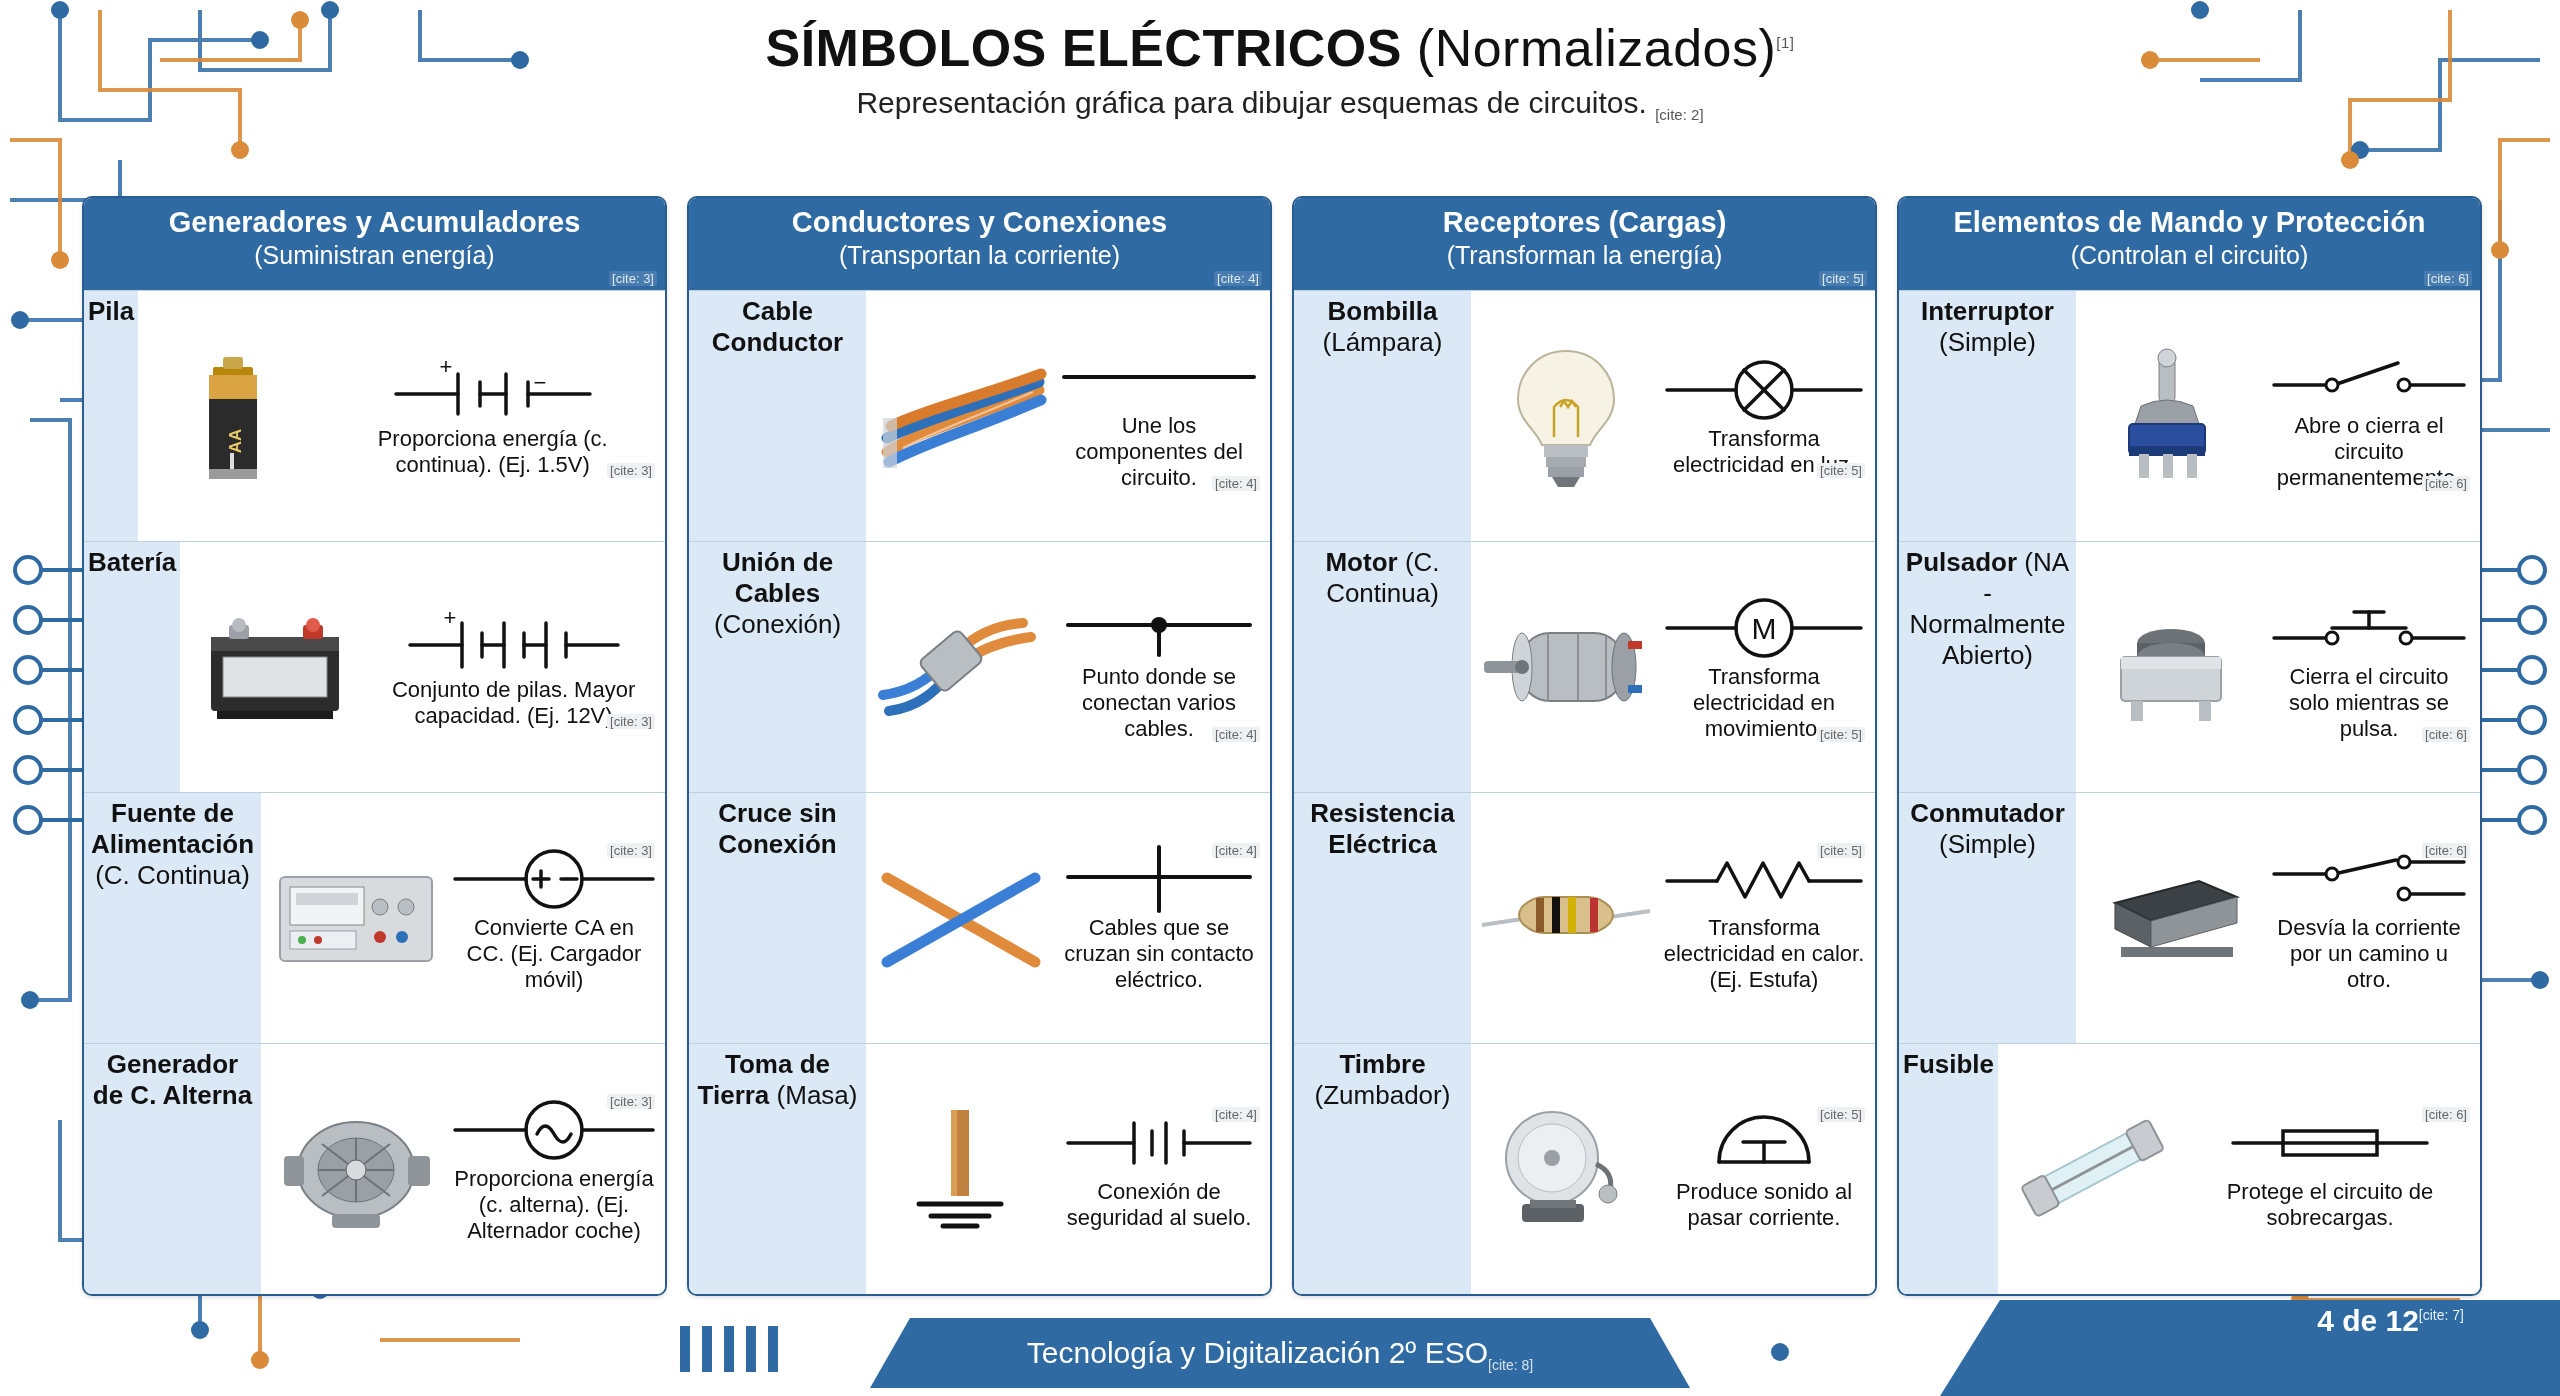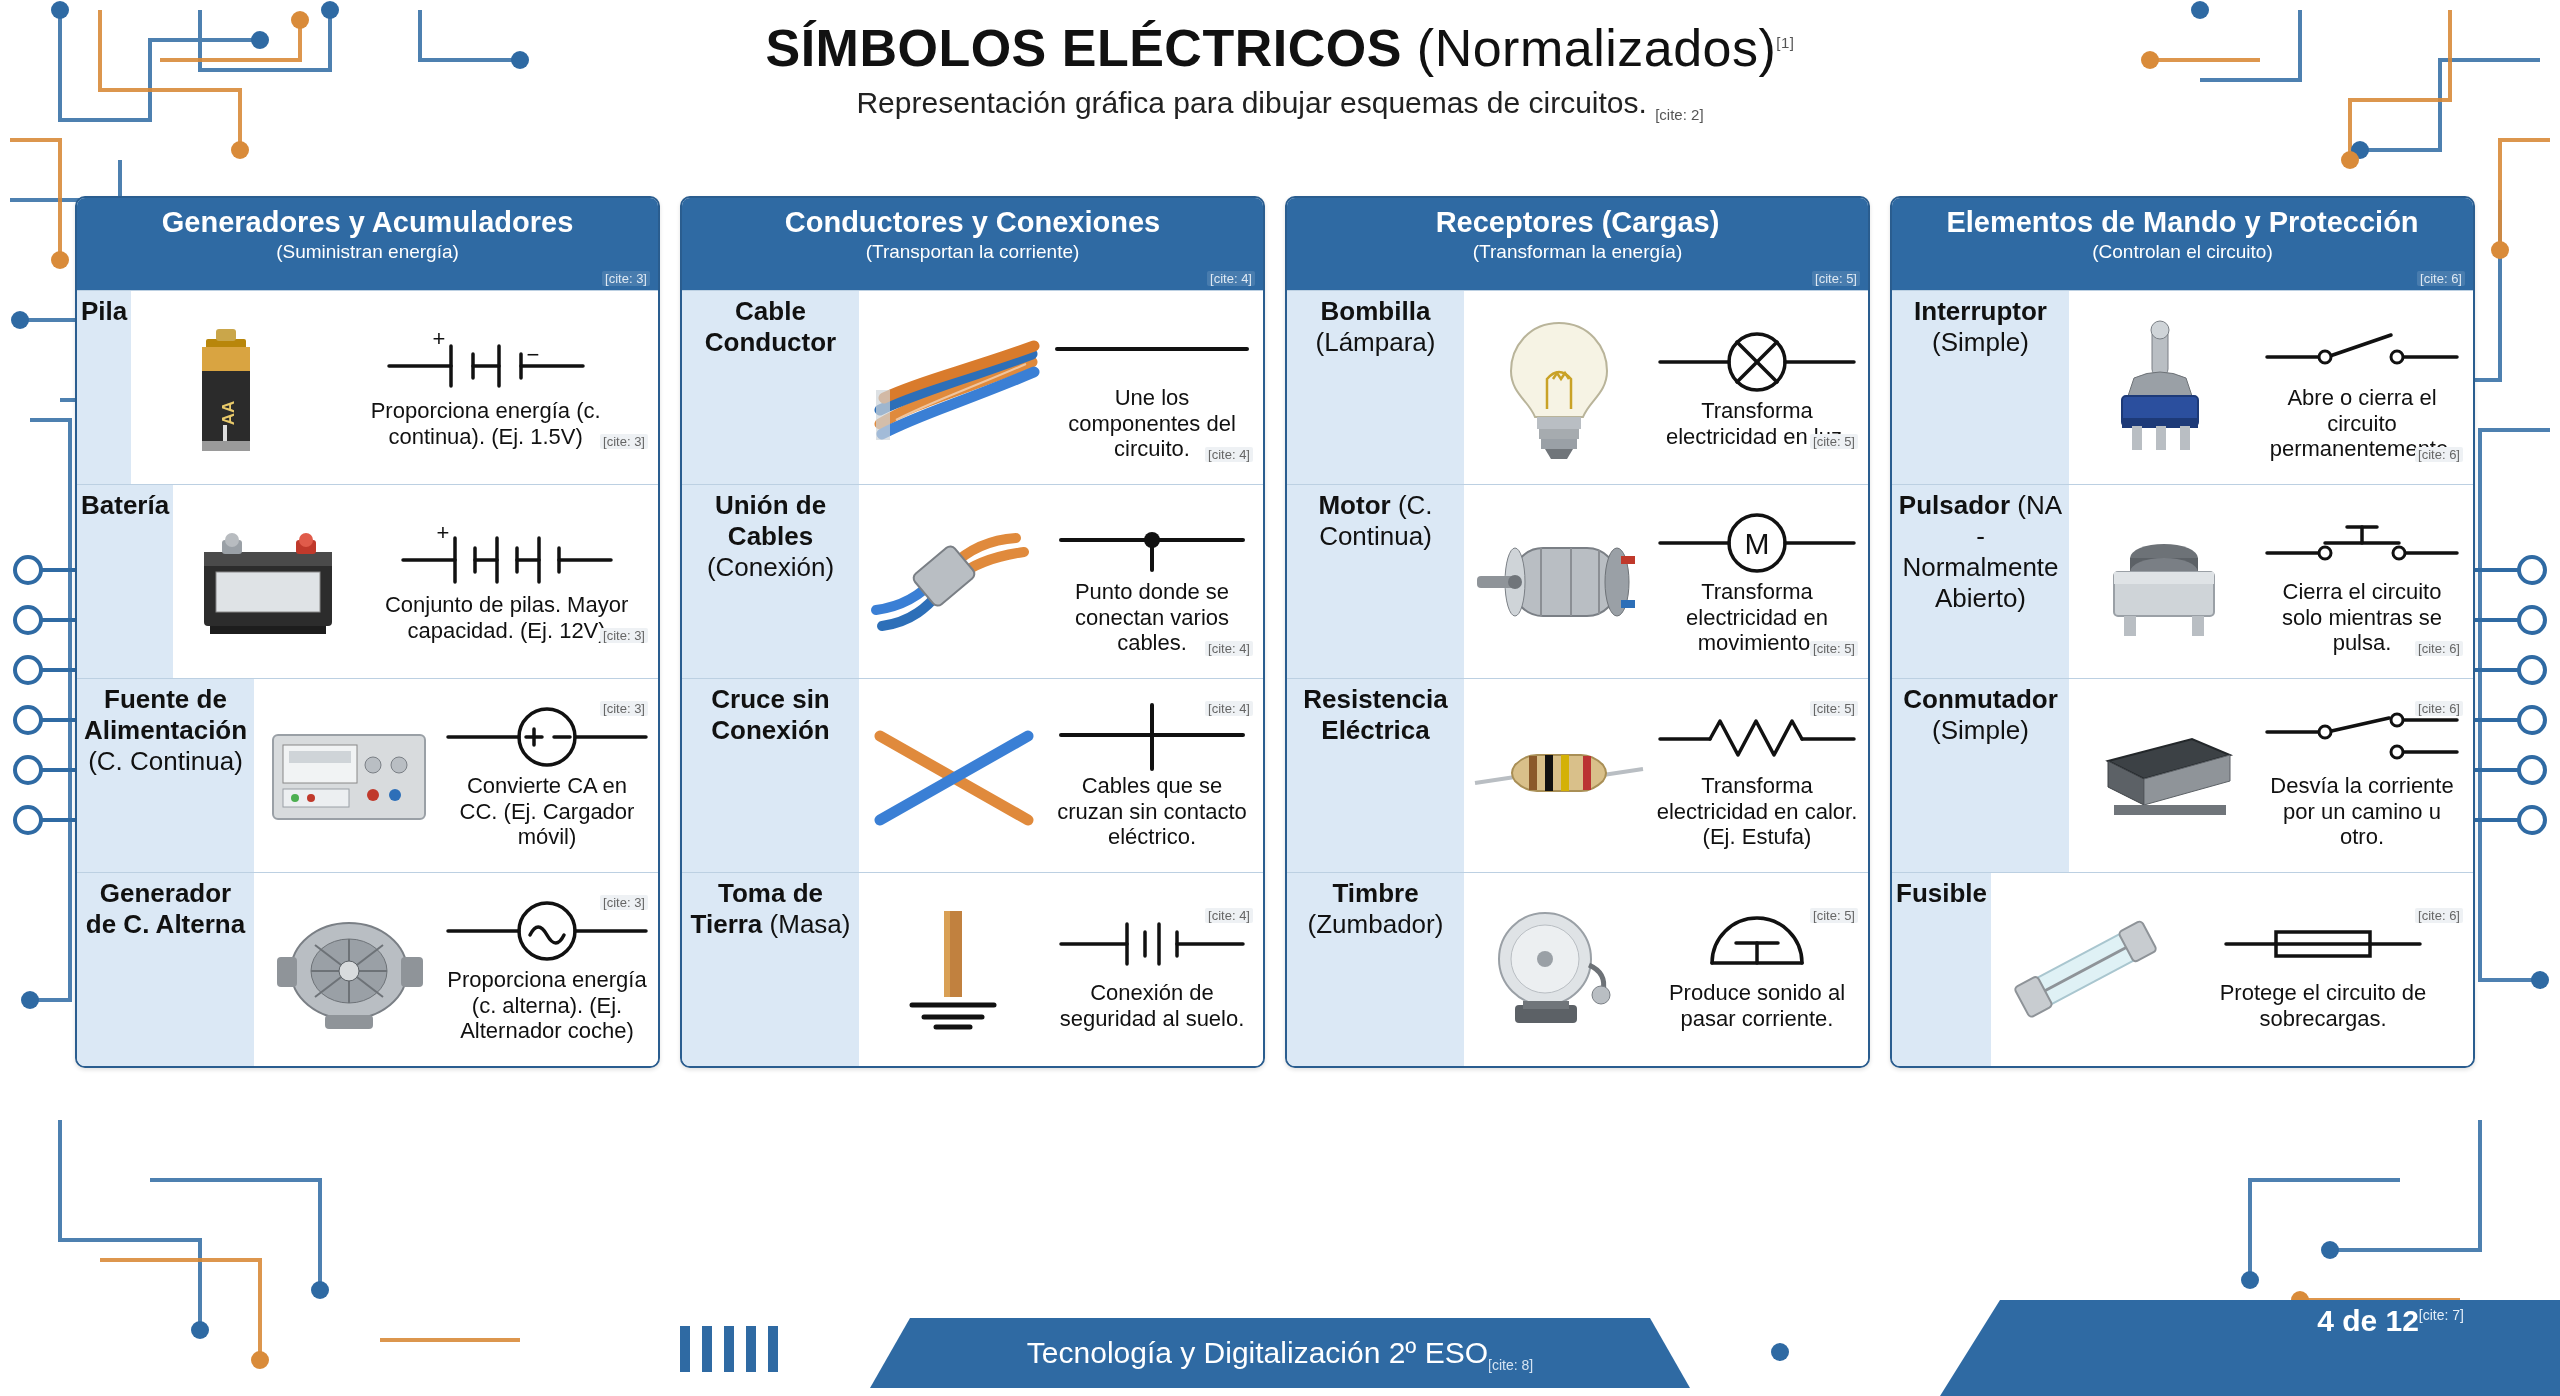--- a/index.html
+++ b/index.html
@@ -19,42 +19,42 @@
   
   .header { position:absolute; top:18px; left:0; width:2560px; text-align:center; z-index:3; }
   .title { font-size:52px; font-weight:bold; color:#111; letter-spacing:0.5px; }
   .title .norm { font-weight:normal;margin-top:40px; }
   .title .cite { font-size:15px; color:#555; vertical-align:super; font-weight:normal; }
   .subtitle { font-size:30px; color:#222; margin-top:8px; }
   .subtitle .cite { font-size:15px; color:#555; vertical-align:sub; }
 
   
   .columns {
-    position:absolute; top:196px; left:75px; width:2400px; height:872px;
+    position:absolute; top:196px; left:82px; width:2400px; height:1100px;
     display:flex; gap:20px; z-index:3;
   }
   .col {
     width:588px;
     background:#fdfdfd;
     border:2px solid #2a5d8f;
     border-radius:10px;
     overflow:hidden;
     display:flex; flex-direction:column;
     box-shadow:0 2px 4px rgba(0,0,0,0.12);
   }
   .col-head {
     background:#2f6aa3;
     color:#fff;
     padding:8px 10px 10px 10px;
     text-align:center;
     position:relative;
     min-height:92px;
   }
   .col-head .h1 { font-size:29px; font-weight:bold; line-height:1.15; }
-  .col-head .h2 { font-size:19px; font-weight:normal; margin-top:2px; }
+  .col-head .h2 { font-size:25px; font-weight:normal; margin-top:2px; }
   .cite-badge {
     position:absolute; right:8px; bottom:4px;
     font-size:13px; color:#dfe9f3; background:rgba(255,255,255,0.12);
     padding:0 3px; border-radius:2px;
   }
   .cite-in {
     font-size:13px; color:#666; background:#eef1f4;
     padding:0 3px; border-radius:2px; white-space:nowrap;
   }
 

